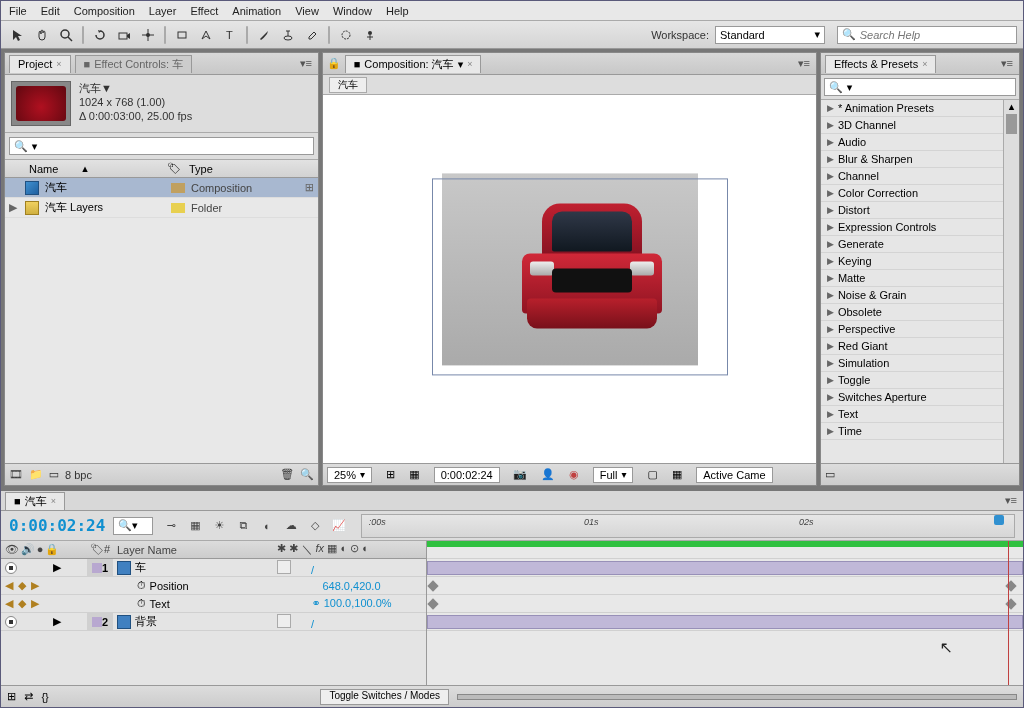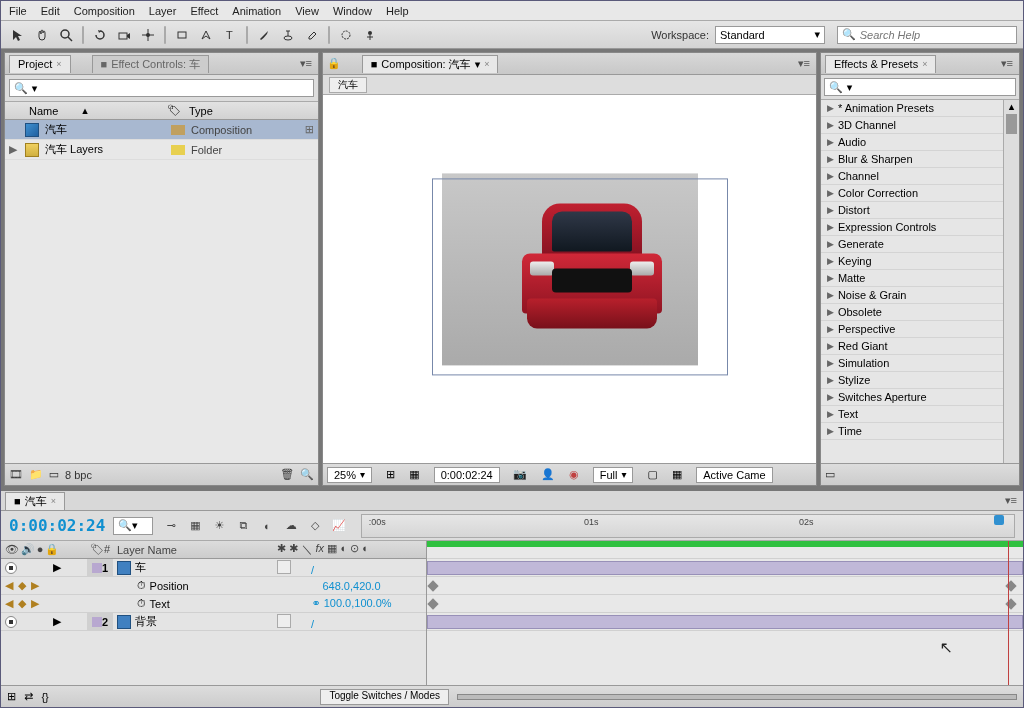--- a/index.html
+++ b/index.html
@@ -28,21 +28,21 @@
 .searchbox { margin-left: 10px; width: 180px; height: 18px; background: #fff; border: 1px solid #999; display: flex; align-items: center; padding: 0 4px; gap: 4px; }
 .searchbox input { border: none; outline: none; width: 140px; font-size: 11px; font-style: italic; color: #888; }
 
 
 .main { flex: 1; display: flex; gap: 3px; padding: 3px; background: #777; min-height: 0; }
 .panel { background: #ddd; border: 1px solid #888; display: flex; flex-direction: column; }
 .left { width: 315px; }
 .center { flex: 1; }
 .right { width: 200px; }
 
-.tabbar { height: 22px; background: linear-gradient(#d8d8d8, #c8c8c8); border-bottom: 1px solid #999; display: flex; align-items: center; padding: 0 4px; gap: 21px; }
+.tabbar { height: 22px; background: linear-gradient(#d8d8d8, #c8c8c8); border-bottom: 1px solid #999; display: flex; align-items: center; padding: 0 4px; gap: 4px; }
 .tab { height: 18px; padding: 0 8px; background: #e8e8e8; border: 1px solid #999; border-bottom: none; display: flex; align-items: center; gap: 4px; font-size: 10px; cursor: pointer; }
 .tab.inactive { background: #ccc; color: #666; }
 .tab .x { font-size: 9px; color: #888; }
 .tabbar .flex { flex: 1; }
 .panel-menu { width: 16px; text-align: center; cursor: pointer; color: #555; }
 
 
 .proj-hdr { display: flex; padding: 6px; gap: 8px; border-bottom: 1px solid #aaa; }
 .thumb { width: 60px; height: 45px; background: #888; border: 1px solid #666; position: relative; overflow: hidden; }
 .thumb-car { position: absolute; inset: 4px; background: radial-gradient(circle at 50% 60%, #b01020, #600810); border-radius: 3px; }
@@ -88,21 +88,21 @@
 .fx-scroll { position: absolute; right: 0; top: 0; bottom: 0; width: 16px; background: #ddd; border-left: 1px solid #aaa; }
 .fx-listwrap { position: relative; flex: 1; display: flex; }
 
 
 .timeline { height: 218px; background: #ddd; border-top: 2px solid #777; display: flex; flex-direction: column; }
 .tl-tabs { height: 20px; display: flex; align-items: center; padding: 0 4px; background: #d8d8d8; border-bottom: 1px solid #999; }
 .tl-top { height: 30px; display: flex; align-items: center; padding: 0 8px; gap: 8px; border-bottom: 1px solid #aaa; }
 .tc { font-family: monospace; font-size: 16px; color: #1090d0; font-weight: bold; }
 .tl-icons { display: flex; gap: 4px; }
 .tl-icons span { width: 20px; height: 20px; display: flex; align-items: center; justify-content: center; cursor: pointer; color: #444; }
-.tl-ruler { flex: 1; height: 24px; background: linear-gradient(#e6e6e6, #d6d6d6); border: 1px solid #aaa; position: relative; margin-left: 4px; }
+.tl-ruler { flex: 1; height: 24px; background: linear-gradient(#e6e6e6, #d6d6d6); border: 1px solid #aaa; position: relative; margin-left: 4px; font-style: italic; }
 .tl-ruler .tick { position: absolute; top: 2px; font-size: 9px; color: #444; }
 .tl-ruler .cti { position: absolute; left: 97%; top: 0; width: 10px; height: 10px; background: #3090d0; border-radius: 2px; }
 .tl-body { flex: 1; display: flex; }
 .tl-left { width: 426px; background: #e4e4e4; border-right: 1px solid #999; display: flex; flex-direction: column; }
 .tl-right { flex: 1; background: #e8e8e8; position: relative; }
 .tl-cols { height: 18px; background: linear-gradient(#dcdcdc, #cccccc); border-bottom: 1px solid #999; display: flex; align-items: center; font-size: 10px; color: #444; }
 .tl-cols .c1 { width: 86px; padding-left: 4px; display: flex; gap: 2px; }
 .tl-cols .c2 { width: 26px; text-align: center; }
 .tl-cols .c3 { width: 160px; padding-left: 4px; }
 .tl-cols .c4 { flex: 1; padding-left: 4px; display: flex; gap: 3px; }
@@ -250,20 +250,30 @@
             <span>Project</span>
             <span class="x">×</span>
           </div>
         <div class="tab inactive">
             <span>■</span>
             <span>Effect Controls: 车</span>
           </div>
         <div class="flex"></div>
         <div class="panel-menu">▾≡</div>
       </div>
+      <div class="proj-hdr">
+        <div class="thumb">
+            <div class="thumb-car"></div>
+          </div>
+        <div class="proj-info">
+          <div>汽车▼</div>
+          <div>1024 x 768 (1.00)</div>
+          <div>Δ 0:00:03:00, 25.00 fps</div>
+        </div>
+      </div>
       <div class="proj-search">
         <div class="searchbox">
             <span>🔍</span>
             <span>▾</span>
           </div>
       </div>
       <div class="proj-cols">
         <div class="col-name">
             <span>Name</span>
             <span>▴</span>
@@ -423,21 +433,21 @@
             <div class="fx-row">
               <span class="tw">▶</span>
               <span>Red Giant</span>
             </div>
             <div class="fx-row">
               <span class="tw">▶</span>
               <span>Simulation</span>
             </div>
             <div class="fx-row">
               <span class="tw">▶</span>
-              <span>Stylize</span>
+              <span>Toggle</span>
             </div>
             <div class="fx-row">
               <span class="tw">▶</span>
               <span>Switches Aperture</span>
             </div>
             <div class="fx-row">
               <span class="tw">▶</span>
               <span>Text</span>
             </div>
             <div class="fx-row">

